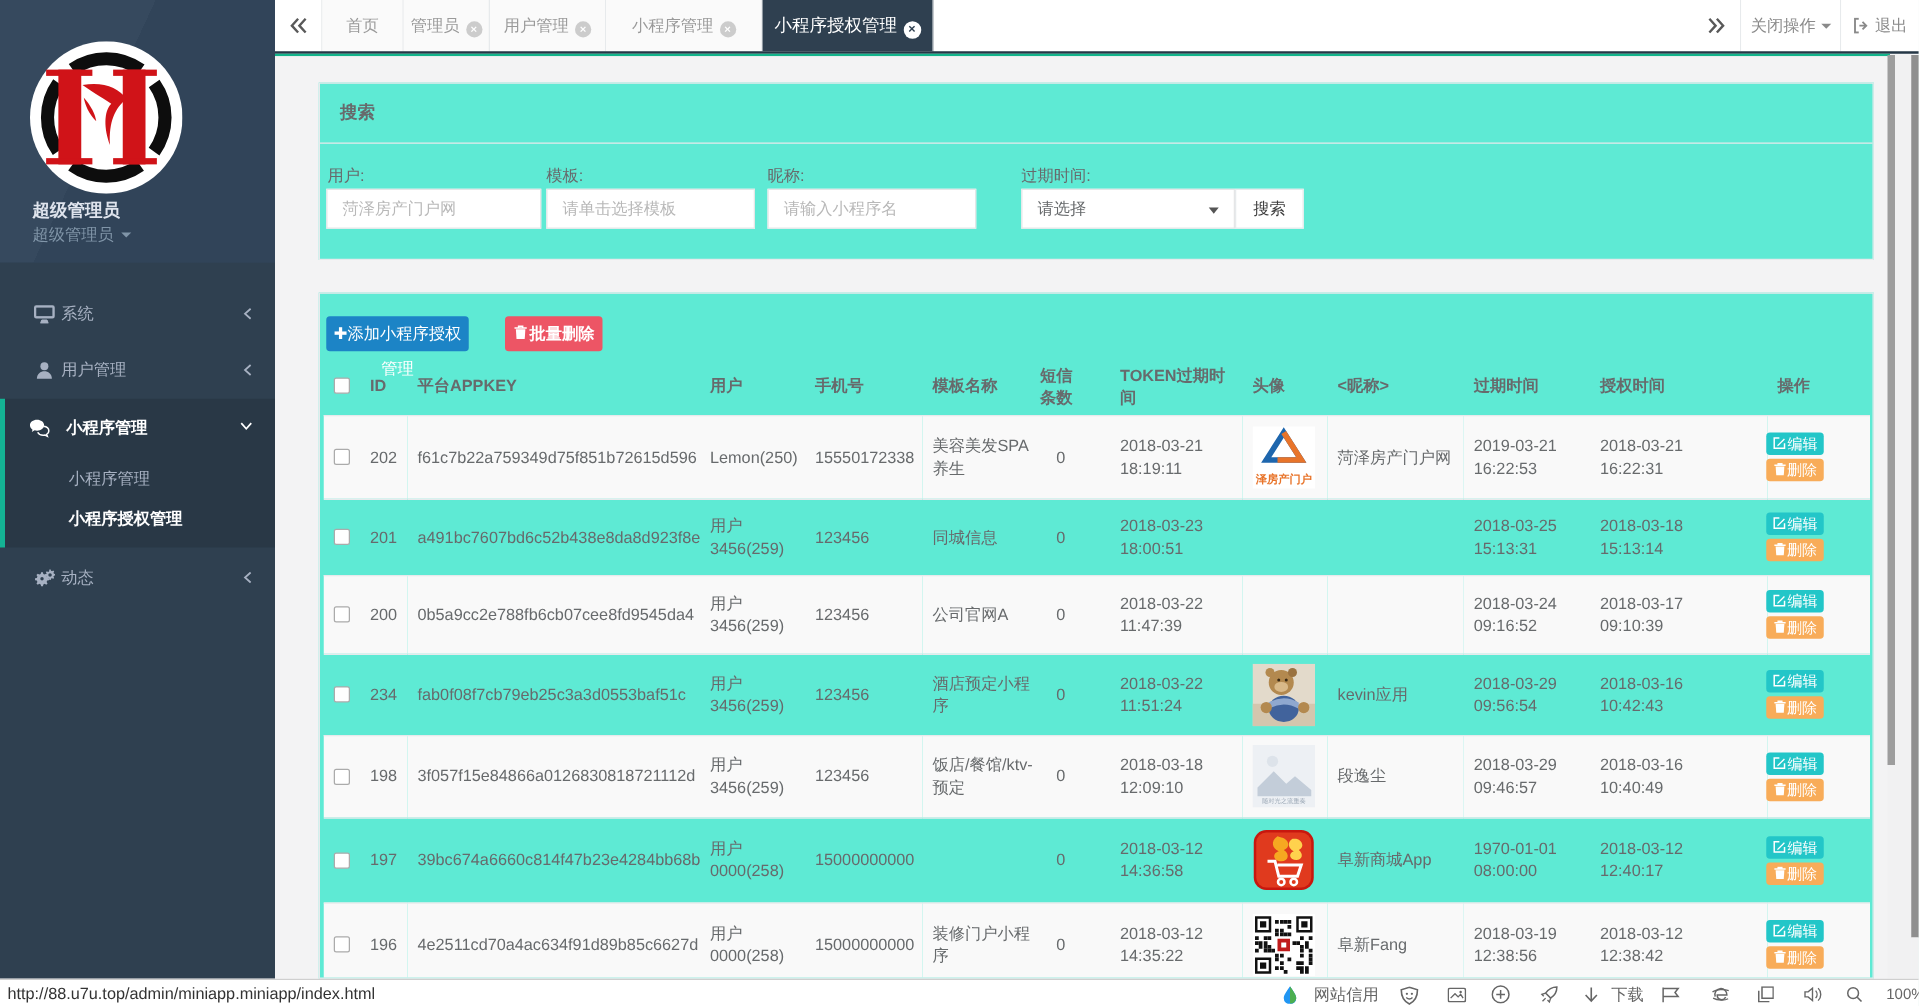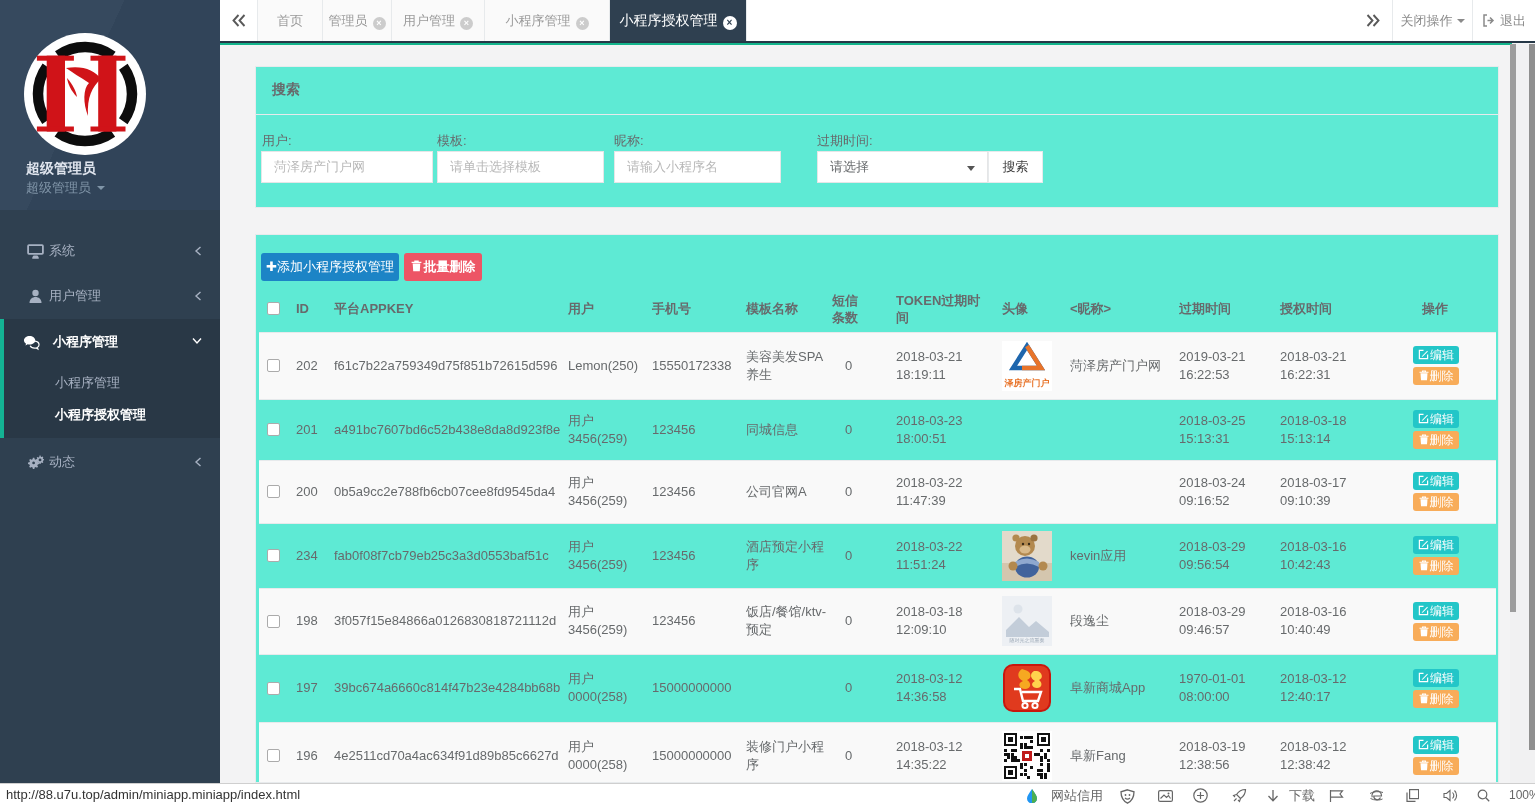--- a/index.html
+++ b/index.html
@@ -38,21 +38,21 @@
 #searchpanel h4 { position:absolute; left:16px; top:14px; font-size:14px; color:#676a6c; font-weight:bold; }
 #searchdiv { position:absolute; left:0; top:47px; width:1242px; height:1px; background:#e7eaec; }
 .flabel { position:absolute; top:65px; font-size:13px; color:#676a6c; }
 .finput { position:absolute; top:84px; height:32px; border:1px solid #e5e6e7; background:#fff; color:#b8b8b8; font-size:13px; line-height:30px; padding-left:12px; }
 #selbox { position:absolute; top:84px; height:32px; border:1px solid #e5e6e7; background:#fff; color:#676a6c; font-size:13px; line-height:30px; padding-left:12px; }
 #selbox .arr { position:absolute; right:12px; top:14px; width:0; height:0; border-left:4px solid transparent; border-right:4px solid transparent; border-top:5px solid #555; }
 #searchbtn { position:absolute; left:732px; top:84px; width:55px; height:32px; border:1px solid #e7eaec; background:#fff; color:#3d3d3d; font-size:13px; line-height:30px; text-align:center; }
 
 #tablepanel { top:189px; height:549px; overflow:hidden; }
 .btn { position:absolute; top:18px; height:28px; border-radius:3px; color:#fff; font-size:13px; line-height:28px; text-align:center; }
-#btn-add { left:5px; width:138px; background:#1c84c6; }
+#btn-add { left:5px; width:114px; background:#1c84c6; }
 #btn-del { left:148px; width:78px; background:#ed5565;font-weight:bold; }
 
 table { border-collapse:collapse; table-layout:fixed; position:absolute; left:3px; top:51px; width:1237px; font-size:13px; color:#676a6c; }
 th { font-weight:bold; text-align:left; vertical-align:middle; padding:4px 8px; color:#676a6c; line-height:17px; }
 thead tr { height:46px; border-bottom:1px solid #e7eaec; }
 td { vertical-align:middle; padding:4px 8px; line-height:18px; border-top:1px solid #e7eaec; }
 tbody tr.odd { background:#f9f9f9; }
 .cb { width:13px; height:13px; border:1px solid #ababab; border-radius:2px; background:#fff; }
 .avatar { width:50px; height:50px; display:block; }
 .abtn { display:block; margin-left:-9px; width:46px; height:18px; border-radius:3px; color:#fff; font-size:12px; line-height:18px; text-align:center; white-space:nowrap; }

